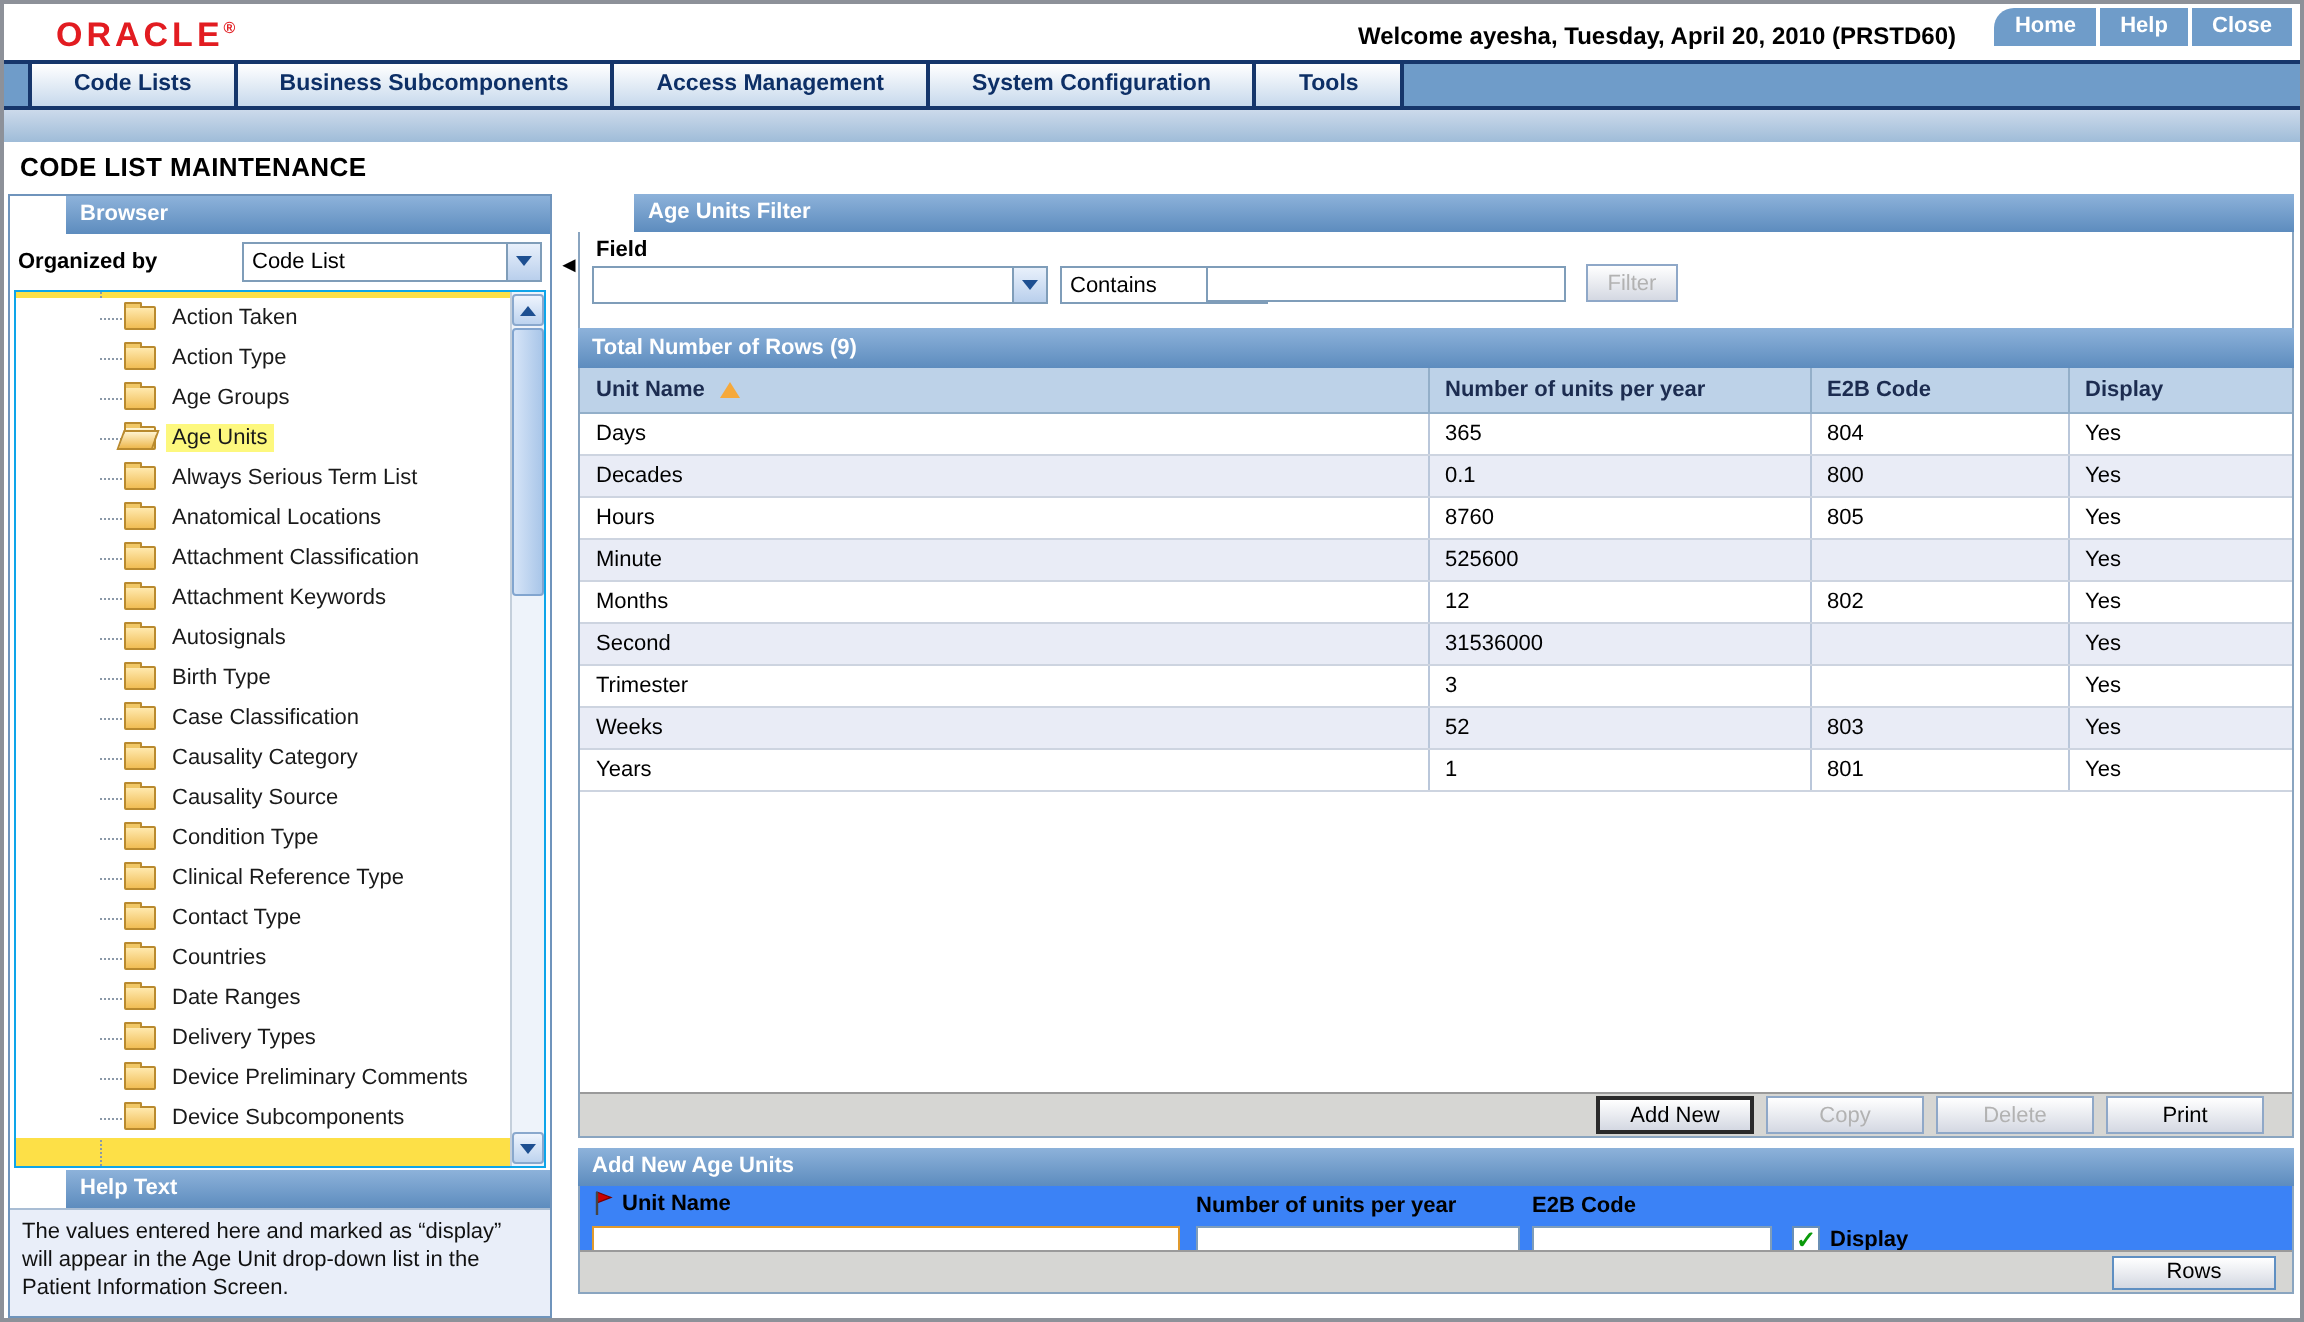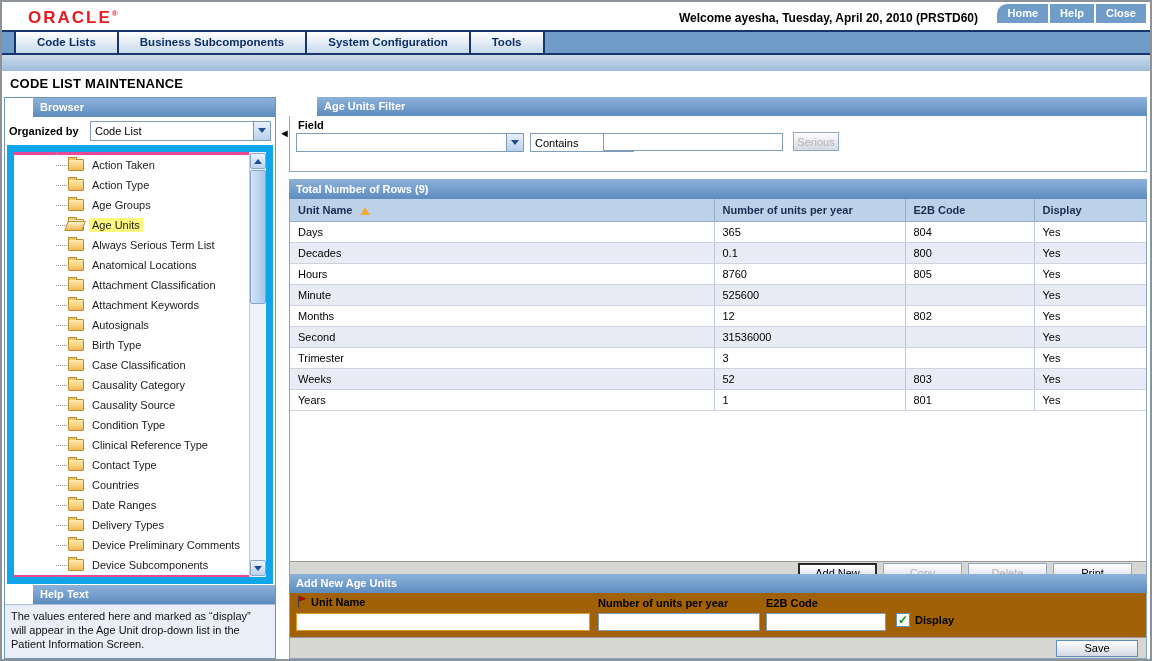--- a/index.html
+++ b/index.html
@@ -34,22 +34,22 @@
   .tri-up-s { width:0; height:0; border-left:4px solid transparent; border-right:4px solid transparent; border-bottom:5px solid #1d4f91; }
   .txt-input { border:1px solid #7f9db9; background:#fff; height:18px; font-family:"Liberation Sans",sans-serif; font-size:11px; padding:0 3px; }
   .btn { height:19px; border:1px solid #8fa8c8; background:linear-gradient(#ffffff,#d4d8e2); font-family:"Liberation Sans",sans-serif; font-size:11px; color:#000; text-align:center; cursor:pointer; }
   .btn.disabled { color:#b2b2b2; cursor:default; }
   .btn.default { border:2px solid #2a2a2a; }
 
   
   .sidebar { position:absolute; left:2px; top:95px; width:272px; height:562px; border:1px solid #6f94bc; display:flex; flex-direction:column; background:#fff; }
   .organized-row { height:27px; display:flex; align-items:center; padding:0 4px; background:#fff;justify-content:space-between; }
   .organized-row .lbl { font-weight:bold; margin-right:9px; }
-  .organized-row .xp-select { width:181px; }
-  .tree-box { flex:1; margin:1px 2px; border:7px solid #0ea5e9; position:relative; overflow:hidden; background:#ec4899; }
+  .organized-row .xp-select { width:150px; }
+  .tree-box { flex:1; margin:1px 2px; border:1px solid #0ea5e9; position:relative; overflow:hidden; background:#fde047; }
   .tree-items { padding-top:3px; }
   .tree-vline { position:absolute; left:42px; top:0; bottom:0; border-left:1px dotted #8a98a8; }
   .tree-row { height:20px; display:flex; align-items:center; padding-left:42px; cursor:pointer; position:relative; background:#fff; }
   .connector { width:11px; border-top:1px dotted #8a98a8; margin-right:1px; }
   .folder { width:16px; height:12px; background:linear-gradient(#ffe9ae,#f0bd55); border:1px solid #b98a2e; border-radius:1px; position:relative; flex:none; }
   .folder::before { content:''; position:absolute; top:-3px; left:-1px; width:7px; height:2px; background:#f0c766; border:1px solid #b98a2e; border-bottom:none; border-radius:1px 1px 0 0; }
   .folder.open { background:linear-gradient(#fff6d8,#f6cc6d); }
   .folder.open::after { content:''; position:absolute; bottom:-1px; left:-3px; width:16px; height:8px; background:linear-gradient(#fff3cf,#edb84e); border:1px solid #b98a2e; transform:skewX(-20deg); }
   .tree-label { margin-left:5px; padding:1px 3px; white-space:nowrap; color:#1a1a1a; }
   .tree-label.selected { background:#fdf87e; }
@@ -67,34 +67,34 @@
 
   .filter-panel { position:absolute; top:0; left:0; right:0; height:57px; }
   .filter-body { position:relative; height:56px; background:#fff; border:1px solid #8aa5c0; border-top:none; }
   .f-label { position:absolute; font-weight:bold; }
   .lbl-field { left:8px; top:3px; } .lbl-value { left:315px; top:16px;margin-left:48px; }
   .sel-field { position:absolute; left:6px; top:17px; width:228px; height:19px; }
   .sel-operator { position:absolute; left:240px; top:17px; width:104px; height:19px; }
   .inp-value { position:absolute; left:313px; top:17px; width:180px; }
   .btn-filter { position:absolute; left:503px; top:16px; width:46px; }
 
-  .rows-panel { position:absolute; top:82px; left:0; right:0; height:405px; border:1px solid #8aa5c0; background:#fff; }
+  .rows-panel { position:absolute; top:67px; left:0; right:0; height:405px; border:1px solid #8aa5c0; background:#fff; }
   .rows-panel .panel-header { margin:-1px -1px 0 -1px; height:20px; line-height:20px; }
   table.data { width:100%; border-collapse:collapse; table-layout:fixed; }
   table.data col.c0{width:424px;} table.data col.c1{width:191px;} table.data col.c2{width:129px;}
   table.data th { height:22px; background:#bdd2e8; text-align:left; padding-left:8px; font-size:11px; color:#1c2c50; border-right:1px solid #93afc9; border-bottom:1px solid #93afc9; }
   table.data th:last-child { border-right:none; }
   table.data td { height:21px; padding-left:8px; border-right:1px solid #bac7da; border-bottom:1px solid #cdd4e0; font-size:11px; color:#000; }
   table.data td:last-child { border-right:none; }
   tr.alt td { background:#e9ecf6; }
   .sort-asc { display:inline-block; width:0; height:0; margin-left:8px; border-left:5px solid transparent; border-right:5px solid transparent; border-bottom:8px solid #f6a93b; vertical-align:-1px; }
   .panel-footer { position:absolute; bottom:0; left:0; right:0; height:22px; background:#d6d6d3; border-top:1px solid #9a9a9a; display:flex; align-items:center; justify-content:flex-end; padding-right:14px; gap:6px; }
   .panel-footer .btn { width:79px; }
 
-  .addnew-panel { position:absolute; top:477px; left:0; right:0; height:85px; border:1px solid #8aa5c0; background:#a16207; }
+  .addnew-panel { position:absolute; top:477px; left:0; right:0; height:73px; border:1px solid #8aa5c0; background:#3b82f6; }
   .addnew-panel .panel-header { margin:-1px -1px 0 -1px; }
   .addnew-body { position:relative; height:42px; }
   .an-label { position:absolute; top:4px; font-weight:bold; white-space:nowrap; }
   .flag-wrap { position:absolute; left:6px; top:2px; display:flex; align-items:center; gap:4px; font-weight:bold; }
   .inp-unit { position:absolute; left:6px; top:20px; width:294px; border:1px solid #e09a2e; }
   .lbl-units { left:308px; } .inp-units { position:absolute; left:308px; top:20px; width:162px; }
   .lbl-e2b { left:476px; } .inp-e2b { position:absolute; left:476px; top:20px; width:120px; }
   .checkbox { position:absolute; left:606px; top:20px; width:14px; height:14px; border:1px solid #6a8fb5; background:#fff; color:#0a9a0a; font-weight:bold; font-size:12px; line-height:12px; text-align:center; cursor:pointer; }
   .lbl-display { position:absolute; left:625px; top:21px; font-weight:bold; }
   .addnew-footer { position:absolute; bottom:0; left:0; right:0; height:21px; background:#d6d6d3; border-top:1px solid #9a9a9a; display:flex; align-items:center; justify-content:flex-end; padding-right:8px; }
@@ -112,20 +112,21 @@
         <div class="top-btn">Home</div>
         <div class="top-btn">Help</div>
         <div class="top-btn">Close</div>
       </div>
   </div>
 
   <div class="nav-bar">
       <div class="nav-spacer"></div>
       <div class="nav-tab">Code Lists</div>
       <div class="nav-tab">Business Subcomponents</div>
+      <div class="nav-tab">Access Management</div>
       <div class="nav-tab">System Configuration</div>
       <div class="nav-tab">Tools</div>
     </div>
   <div class="sub-band"></div>
 
   <div class="page-title">CODE LIST MAINTENANCE</div>
 
   <div class="sidebar">
     <div class="panel-header">Browser</div>
     <div class="organized-row">
@@ -275,21 +276,21 @@
             </span>
         </div>
         <div class="xp-select sel-operator">
           <span class="sel-val">Contains</span>
           <span class="sel-btn">
               <span class="tri-down"></span>
             </span>
         </div>
         <span class="f-label lbl-value">Value</span>
         <input class="txt-input inp-value" value="" style="">
-        <button class="btn disabled btn-filter">Serious</button>
+        <button class="btn disabled btn-filter">Filter</button>
       </div>
     </div>
 
     <div class="rows-panel">
       <div class="panel-header">Total Number of Rows (9)</div>
       <table class="data">
         <colgroup>
             <col class="c0">
             <col class="c1">
             <col class="c2">
@@ -380,18 +381,18 @@
         </span>
         <input class="txt-input inp-unit" value="" style="">
         <span class="an-label lbl-units">Number of units per year</span>
         <input class="txt-input inp-units" value="" style="">
         <span class="an-label lbl-e2b">E2B Code</span>
         <input class="txt-input inp-e2b" value="" style="">
         <div class="checkbox">✓</div>
         <span class="lbl-display">Display</span>
       </div>
       <div class="addnew-footer">
-        <button class="btn btn-save">Save</button>
+        <button class="btn btn-save">Rows</button>
       </div>
     </div>
 
   </div>
 </div>
 
 </body></html>

